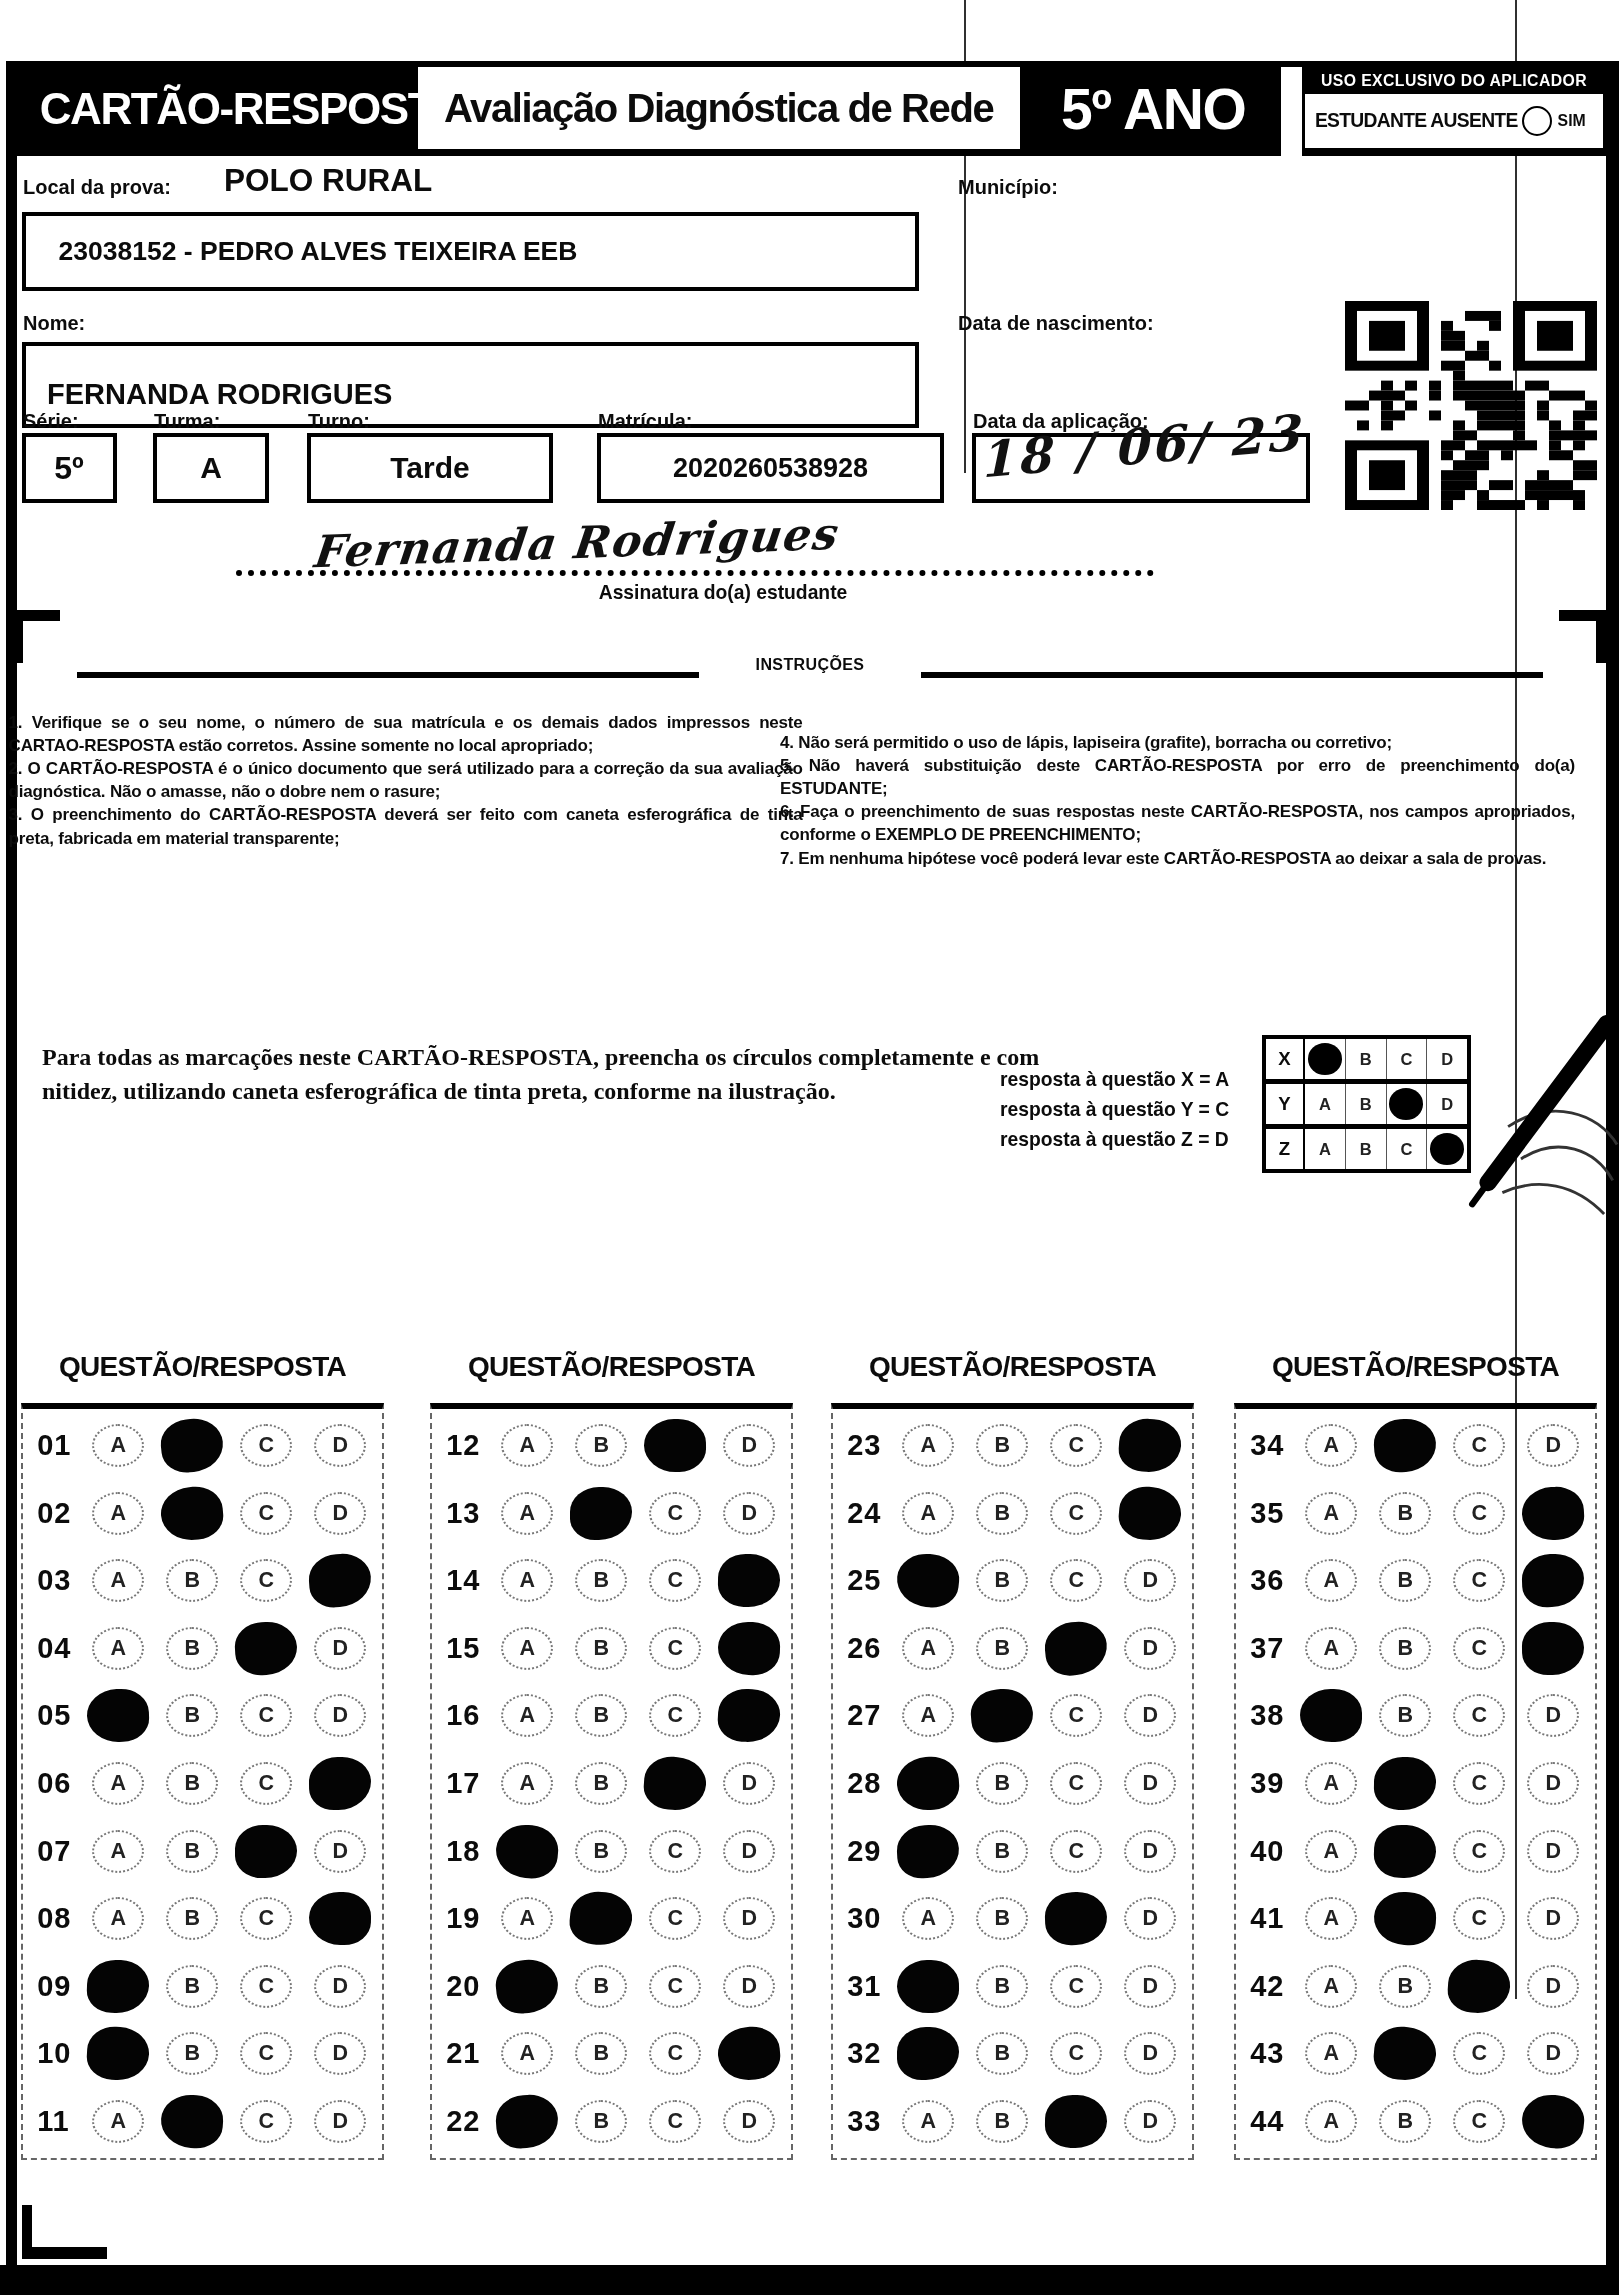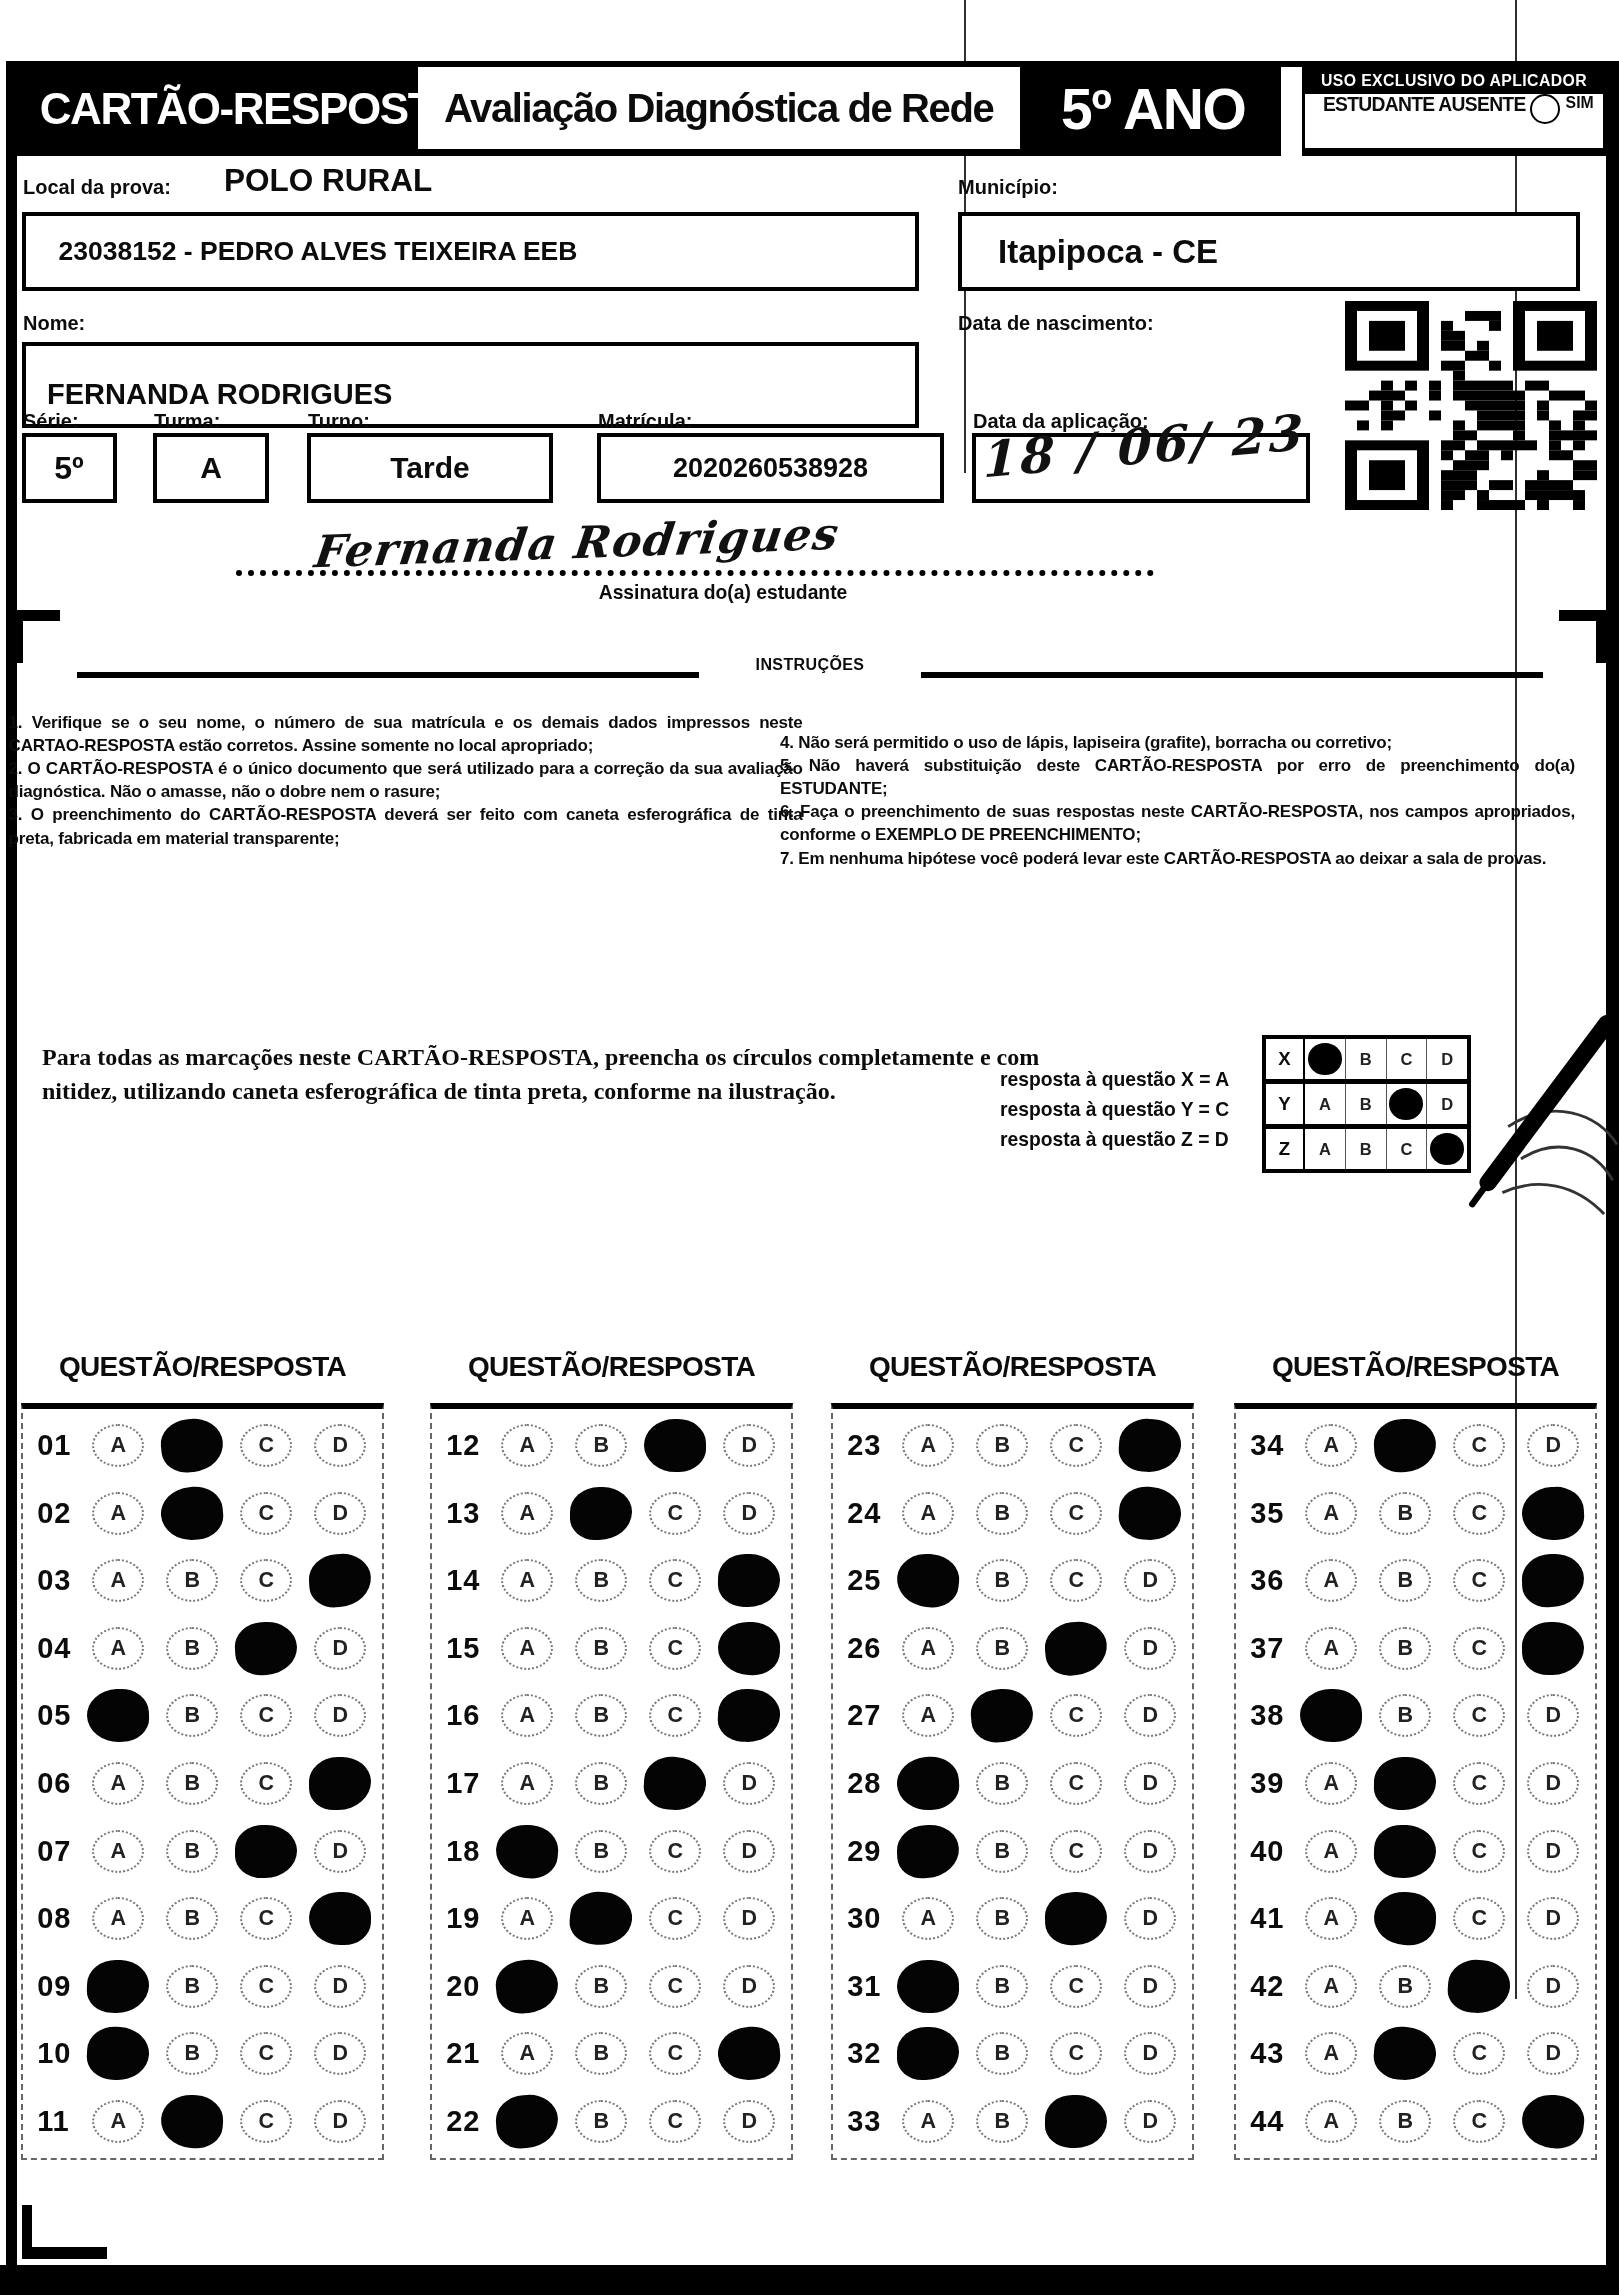--- a/index.html
+++ b/index.html
@@ -28,22 +28,22 @@
   #assessment-box{position:absolute;left:412px;top:6.4px;width:602px;height:82px;background:#fff;
                   display:flex;align-items:center;justify-content:center;}
   #assessment-title{font-size:40px;font-weight:bold;letter-spacing:-1.4px;text-align:right;}
   #grade-badge{position:absolute;left:1020px;top:0;width:255px;height:95px;display:flex;
                align-items:center;justify-content:center;color:#fff;font-size:57px;
                font-weight:bold;letter-spacing:-1.4px;}
   #header-topline{left:1279px;top:61px;width:327px;height:6.4px;}
   #uso-box{left:1302px;top:67px;width:304px;height:89px;background:#000;}
   #uso-strip{height:27px;color:#fff;font-size:15.8px;font-weight:bold;display:flex;
              align-items:center;justify-content:center;letter-spacing:0.4px;}
-  #uso-white{margin:0 2.9px 3.6px 2.9px;height:54px;background:#fff;display:flex;
-             padding-left:18px;}
+  #uso-white{margin:0 2.9px 3.6px 2.9px;height:54px;background:#fff;display:flex;align-items:center;
+             padding-left:10px;}
   #absent-label{font-size:19.3px;font-weight:bold;letter-spacing:-0.7px;}
   #absent-circle{width:26px;height:26px;border:2.1px solid #000;border-radius:50%;margin:0 5.7px 0 4.3px;}
   #absent-yes{font-size:15.8px;font-weight:bold;}
 
   
   .fld-label{position:absolute;font-size:20px;font-weight:bold;}
   .fld-box{position:absolute;border:4.3px solid #000;font-weight:bold;box-sizing:border-box;
            display:flex;align-items:center;background:#fff;}
   #loc-label{left:23px;top:176px;}
   #loc-value{position:absolute;left:224px;top:162px;font-size:31.5px;font-weight:bold;}
@@ -156,23 +156,20 @@
       <span id="absent-yes">SIM</span>
     </div>
   </div>
 
   <div class="fld-label" id="loc-label">Local da prova:</div>
   <div id="loc-value">POLO RURAL</div>
   <div class="fld-box" id="school-box">
     <span>23038152 - PEDRO ALVES TEIXEIRA EEB</span>
   </div>
   <div class="fld-label" id="mun-label">Município:</div>
-  <div class="fld-box" id="mun-box">
-    <span>Itapipoca - CE</span>
-  </div>
   <div class="fld-label" id="nome-label">Nome:</div>
   <div class="fld-box" id="nome-box">
     <span>FERNANDA RODRIGUES</span>
   </div>
   <div class="fld-label" id="nasc-label">Data de nascimento:</div>
   <div class="abs" id="qr-code"><svg viewBox="0 0 294 294" width="100%" height="100%" preserveAspectRatio="none" fill="#000">
         <rect x="140" y="14" width="14" height="14"></rect>
         <rect x="154" y="14" width="14" height="14"></rect>
         <rect x="168" y="14" width="14" height="14"></rect>
         <rect x="112" y="28" width="14" height="14"></rect>

